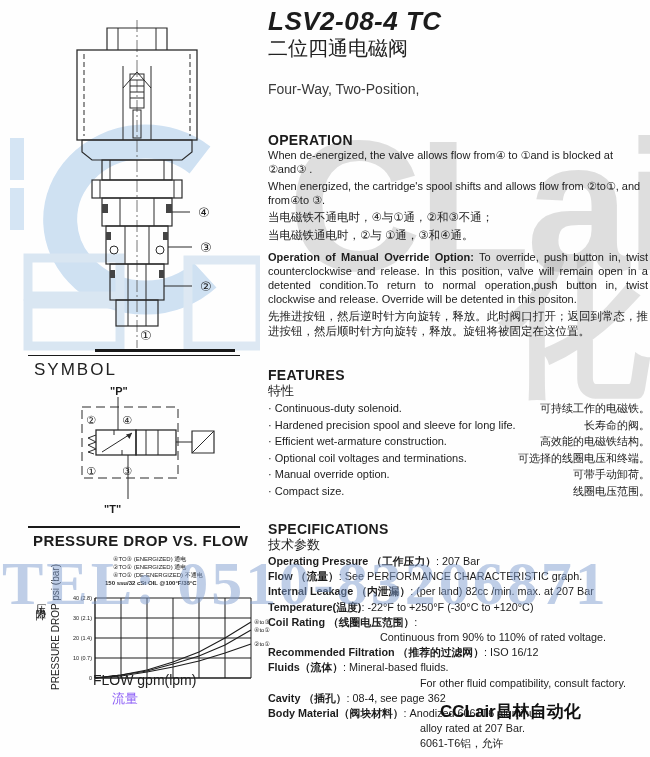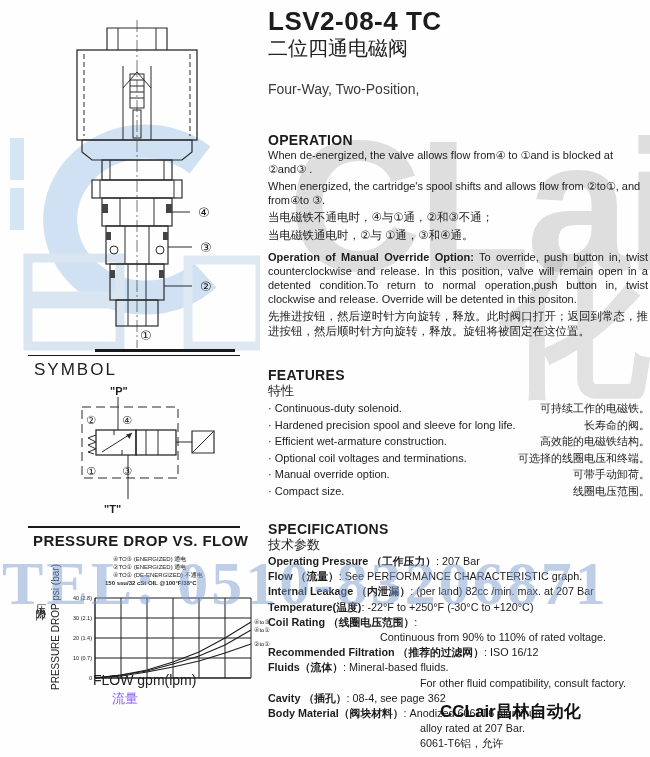--- a/index.html
+++ b/index.html
@@ -57,21 +57,21 @@
     <rect x="0" y="48" width="14" height="42" fill="#cfe1f3"></rect>
     <rect x="0" y="98" width="14" height="42" fill="#cfe1f3"></rect>
     <rect x="18" y="168" width="92" height="38" fill="none" stroke="#d3e2f1" stroke-width="9"></rect>
     <rect x="18" y="214" width="92" height="42" fill="none" stroke="#d3e2f1" stroke-width="9"></rect>
     <rect x="178" y="170" width="72" height="86" fill="none" stroke="#d8e5f2" stroke-width="9"></rect>
   </svg>
   <div id="wm-gray" class="abs wm" style="left:288px;top:100px;">CLair</div>
   <div id="wm-gray2" class="abs wm" style="left:500px;top:230px;">化</div>
   <div class="abs wm wm-telfax" style="left:2px;top:548px;">TEL: 0510-83206871</div>
 
-  <div id="model-title" class="abs content" style="left:268px;top:6px;">LSV2-08-4 TC</div>
+  <div id="model-title" class="abs content" style="left:268px;top:6px;font-style:italic;">LSV2-08-4 TC</div>
   <div id="title-zh" class="abs content" style="left:268px;top:35px;">二位四通电磁阀</div>
   <div id="subtitle" class="abs content" style="left:268px;top:77px;">
     <div>Four-Way, Two-Position,</div>
   </div>
 
   <div class="abs content sec-head" style="left:268px;top:132px;">OPERATION</div>
   <div class="abs content body-txt" style="left:268px;top:148px;">
     <p>When de-energized, the valve allows flow from④ to ①and is blocked at ②and③ .</p>
     <p>When energized, the cartridge's spool shifts and allows flow from ②to①,  and from④to ③.</p>
     <p class="zh">当电磁铁不通电时，④与①通，②和③不通；</p>

